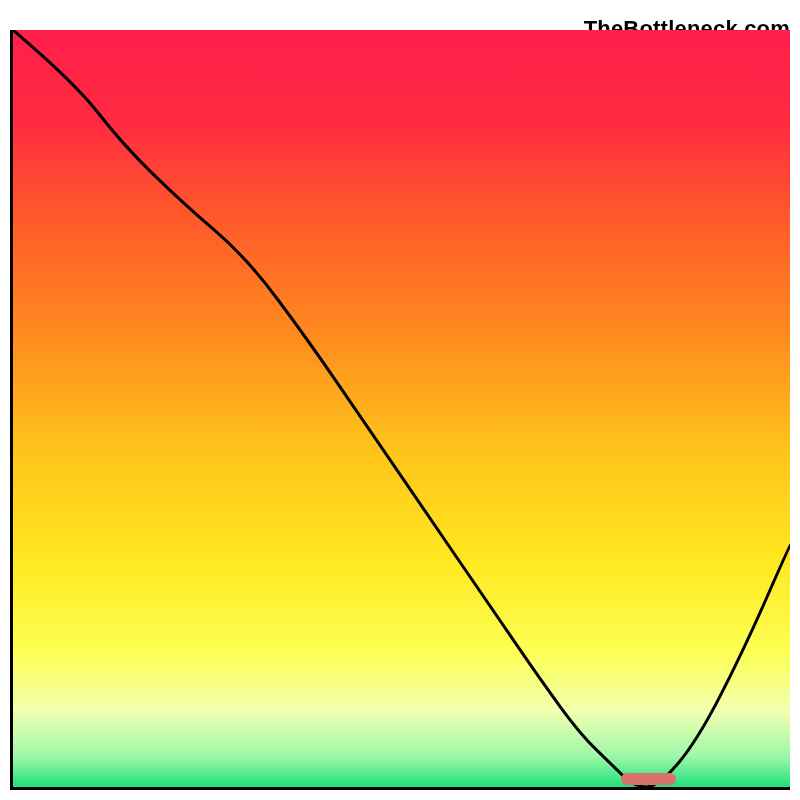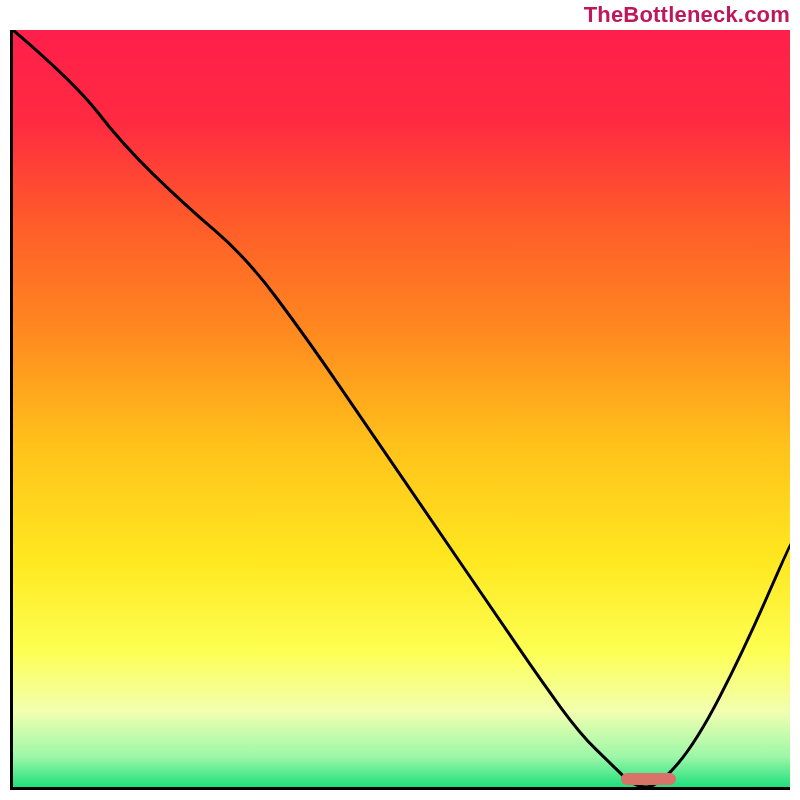--- a/index.html
+++ b/index.html
@@ -10,25 +10,25 @@
     background: #ffffff;
     font-family: Arial, Helvetica, sans-serif;
   }
   .container {
     position: relative;
     width: 800px;
     height: 800px;
   }
   .watermark {
     position: absolute;
-    top: 2px;
+    top: 16px;
     right: 10px;
     font-size: 22px;
     font-weight: bold;
-    color: #be185d;
+    color: #000000;
     letter-spacing: 0.2px;
   }
   .plot-frame {
     position: absolute;
     left: 10px;
     top: 30px;
     width: 780px;
     height: 760px;
     border-left: 3px solid #000;
     border-bottom: 3px solid #000;

